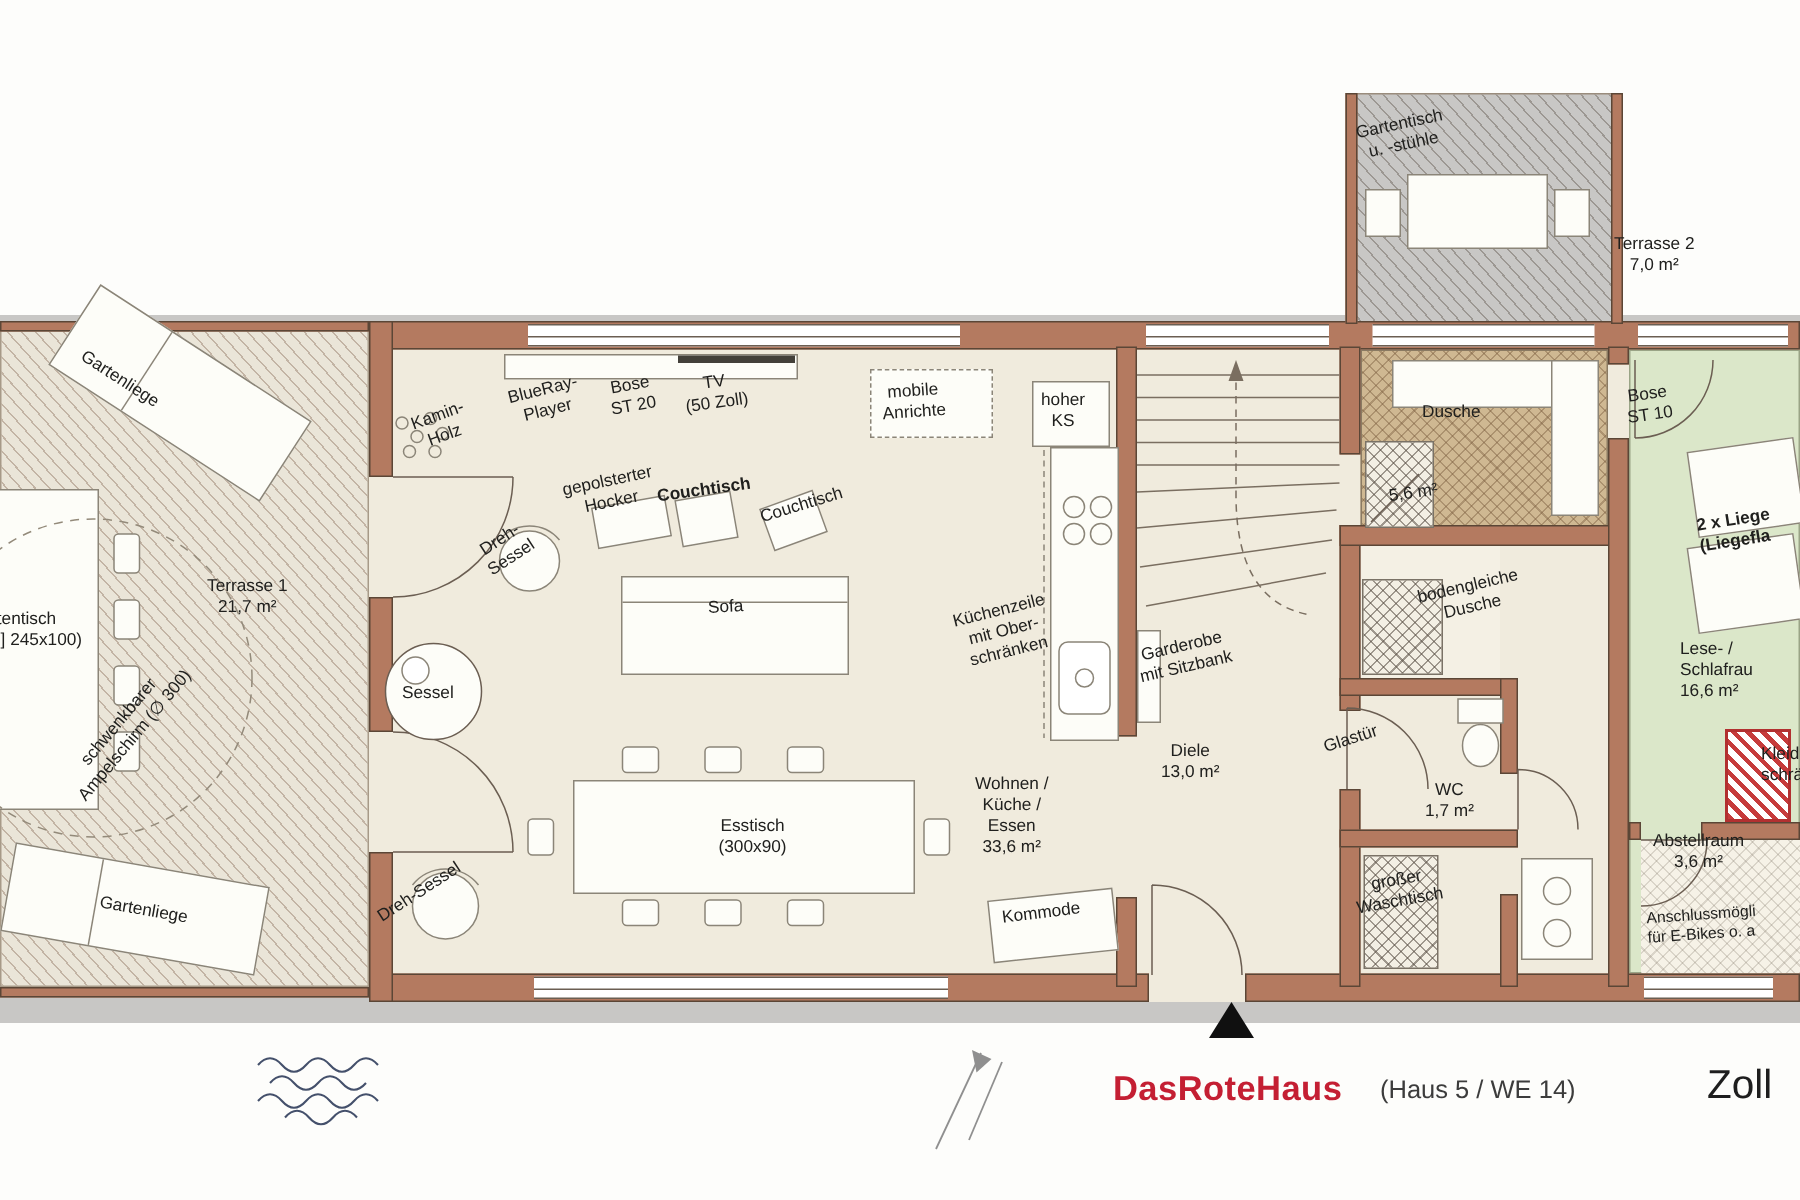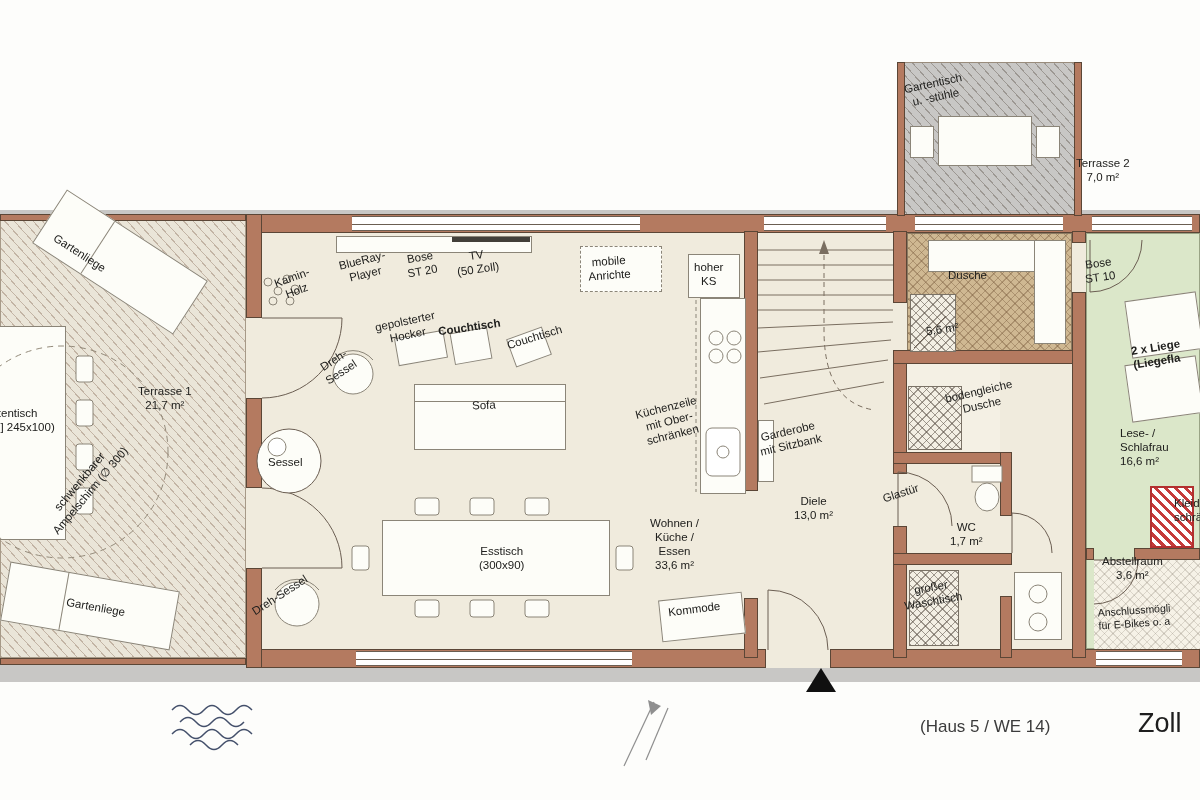--- a/index.html
+++ b/index.html
@@ -228,21 +228,21 @@
   <div class="lbl" style="left:638px;top:400px;transform:rotate(-14deg)">Küchenzeile
 mit Ober-
 schränken</div>
   <div class="lbl" style="left:758px;top:424px;transform:rotate(-13deg)">Garderobe
 mit Sitzbank</div>
   <div class="lbl" style="left:650px;top:516px">Wohnen /
 Küche /
 Essen
 33,6 m²</div>
   <div class="lbl" style="left:668px;top:602px;transform:rotate(-7deg)">Kommode</div>
-  <div class="lbl" style="left:794px;top:494px">Diele
+  <div class="lbl" style="left:774px;top:494px">Diele
 13,0 m²</div>
   <div class="lbl" style="left:882px;top:486px;transform:rotate(-18deg)">Glastür</div>
   <div class="lbl" style="left:948px;top:268px">Dusche</div>
   <div class="lbl" style="left:926px;top:322px;transform:rotate(-8deg)">5,6 m²</div>
   <div class="lbl" style="left:946px;top:384px;transform:rotate(-13deg)">bodengleiche
 Dusche</div>
   <div class="lbl" style="left:1084px;top:256px;transform:rotate(-8deg)">Bose
 ST 10</div>
   <div class="lbl bold" style="left:1132px;top:340px;transform:rotate(-9deg);text-align:left">2 x Liege
 (Liegefla</div>
@@ -254,16 +254,17 @@
   <div class="lbl" style="left:950px;top:520px">WC
 1,7 m²</div>
   <div class="lbl" style="left:903px;top:580px;transform:rotate(-10deg)">großer
 Waschtisch</div>
   <div class="lbl" style="left:1102px;top:554px">Abstellraum
 3,6 m²</div>
   <div class="lbl small" style="left:1098px;top:604px;transform:rotate(-4deg);text-align:left">Anschlussmögli
 für E-Bikes o. a</div>
 
   <div class="abs entrance-triangle" style="left:806px;top:668px"></div>
+  <div class="abs brand" style="left:742px;top:712px">DasRoteHaus</div>
   <div class="abs unit" style="left:920px;top:717px">(Haus 5 / WE 14)</div>
   <div class="abs floorname" style="left:1138px;top:708px">Zoll</div>
 
 </div>
 
 </body></html>

